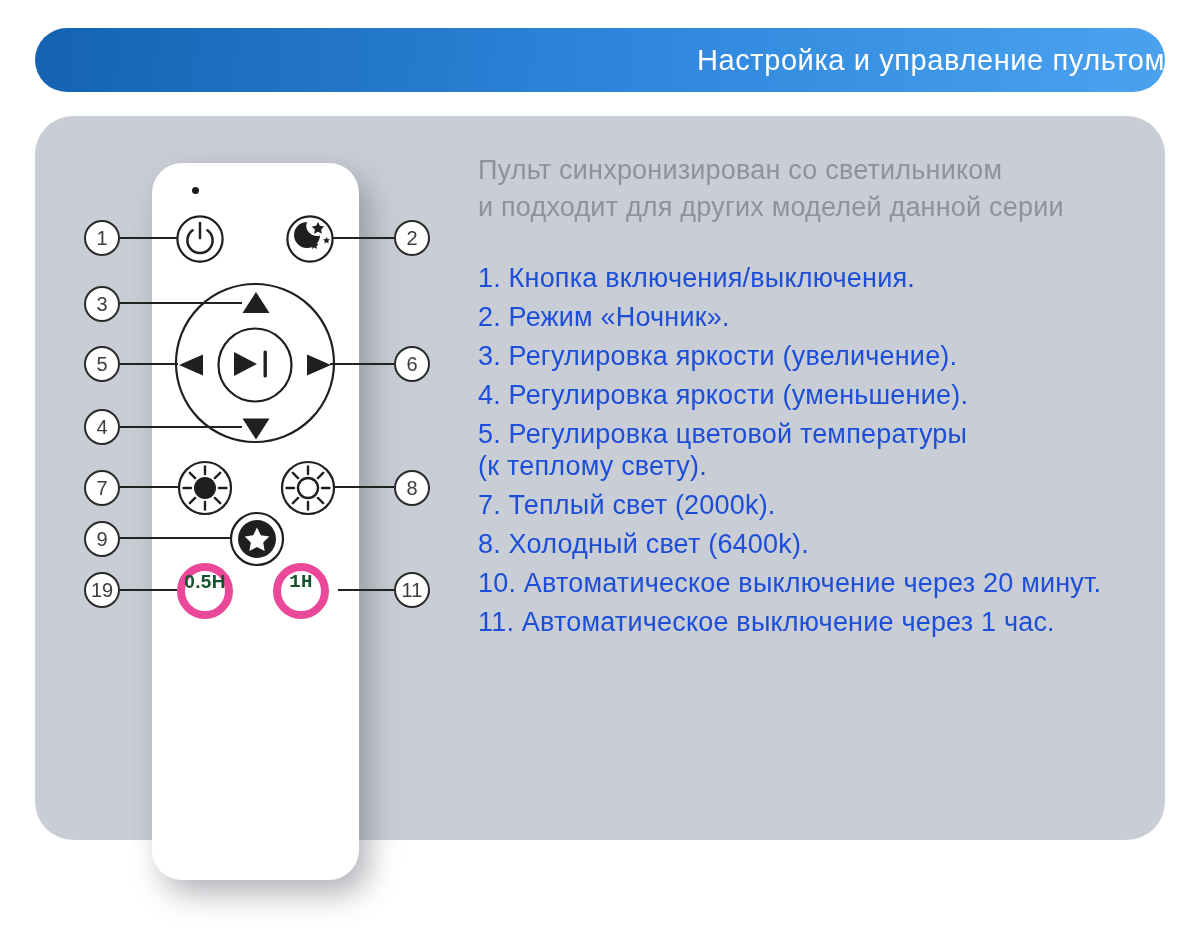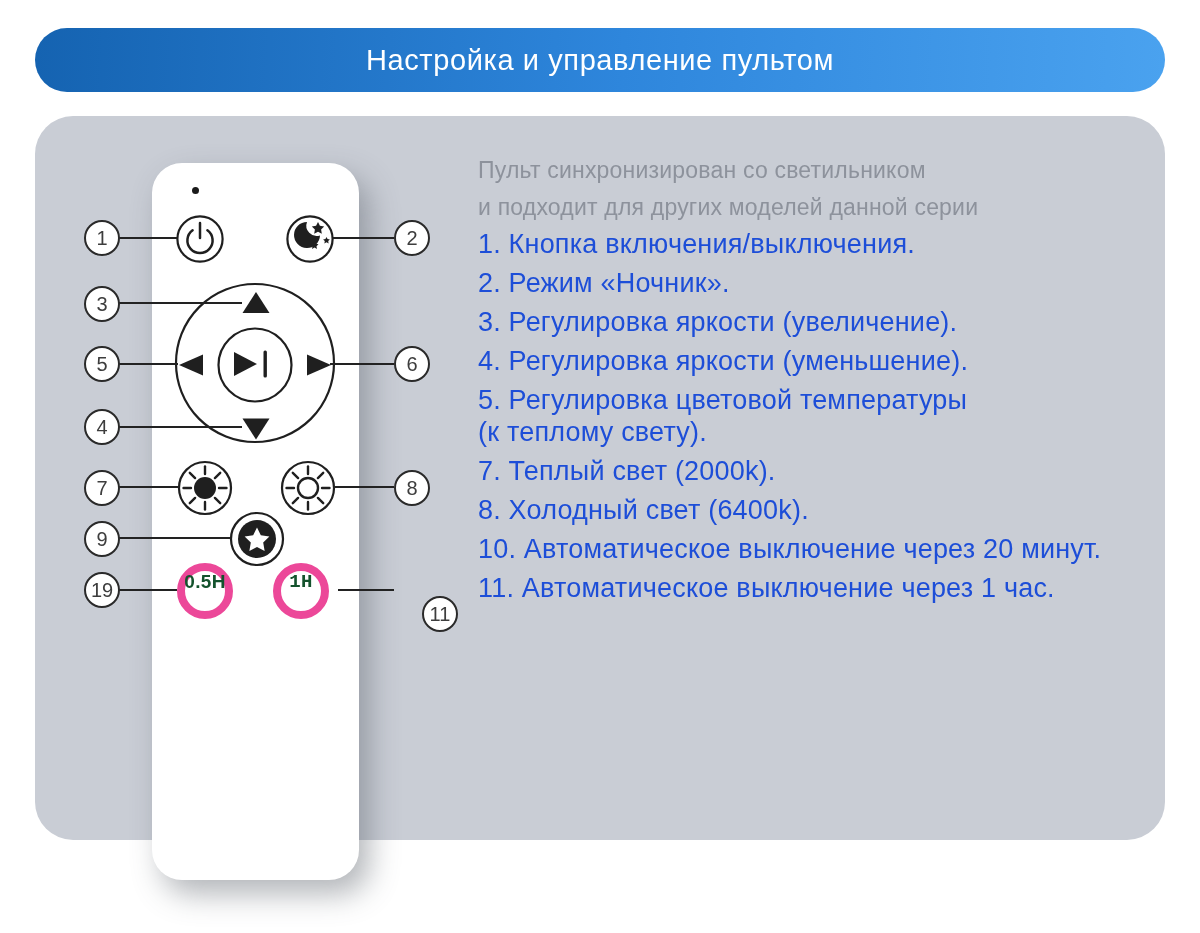--- a/index.html
+++ b/index.html
@@ -4,21 +4,21 @@
 <style>
   * { margin:0; padding:0; box-sizing:border-box; }
   body { background:#ffffff; font-family:"Liberation Sans", sans-serif; }
   .page { position:relative; width:1200px; height:933px; background:#ffffff; overflow:hidden; }
 
   
   .banner {
     position:absolute; left:35px; top:28px; width:1130px; height:64px;
     border-radius:32px;
     background:linear-gradient(92deg, #1563b1 0%, #2e86dc 52%, #4aa2ef 100%);
-    display:flex; align-items:center; justify-content:center;
+    display:flex; align-items:center; justify-content:flex-end;
   }
   .banner-title { color:#ffffff; font-size:29px; letter-spacing:0.6px; font-weight:400; }
 
   
   .panel {
     position:absolute; left:35px; top:116px; width:1130px; height:724px;
     border-radius:38px; background:#c9cdd5;
   }
 
   
@@ -44,22 +44,22 @@
   .callout {
     position:absolute; width:36px; height:36px; border-radius:50%;
     border:2px solid #2a2a2a; background:#ffffff;
     display:flex; align-items:center; justify-content:center;
     font-size:20px; color:#3d3d3d;
   }
 
   
   .description { position:absolute; left:478px; top:152px; width:692px; }
   .intro {
-    font-size:23px; line-height:37px; color:#8d929c;
-    letter-spacing:0.2px; white-space:pre-line; margin-bottom:2px;
+    font-size:27px; line-height:37px; color:#8d929c;
+    letter-spacing:0.2px; white-space:pre-line; margin-bottom:36px;
   }
   .item {
     font-size:27px; line-height:32px; color:#1d4ed8;
     letter-spacing:0.2px; white-space:pre-line; margin-bottom:7px;
   }
 
   svg .stroke { fill:none; stroke:#1f1f1f; }
 </style>
 </head>
 <body>
@@ -179,21 +179,21 @@
 
   <div class="callout" style="left:394px;top:220px;">
       <span>2</span>
     </div>
   <div class="callout" style="left:394px;top:346px;">
       <span>6</span>
     </div>
   <div class="callout" style="left:394px;top:470px;">
       <span>8</span>
     </div>
-  <div class="callout" style="left:394px;top:596px;margin-left:28px;">
+  <div class="callout" style="left:394px;top:572px;">
       <span>11</span>
     </div>
 
   <div class="description">
     <div class="intro">Пульт синхронизирован со светильником
 и подходит для других моделей данной серии</div>
     <div class="item">1. Кнопка включения/выключения.</div>
     <div class="item">2. Режим «Ночник».</div>
     <div class="item">3. Регулировка яркости (увеличение).</div>
     <div class="item">4. Регулировка яркости (уменьшение).</div>

